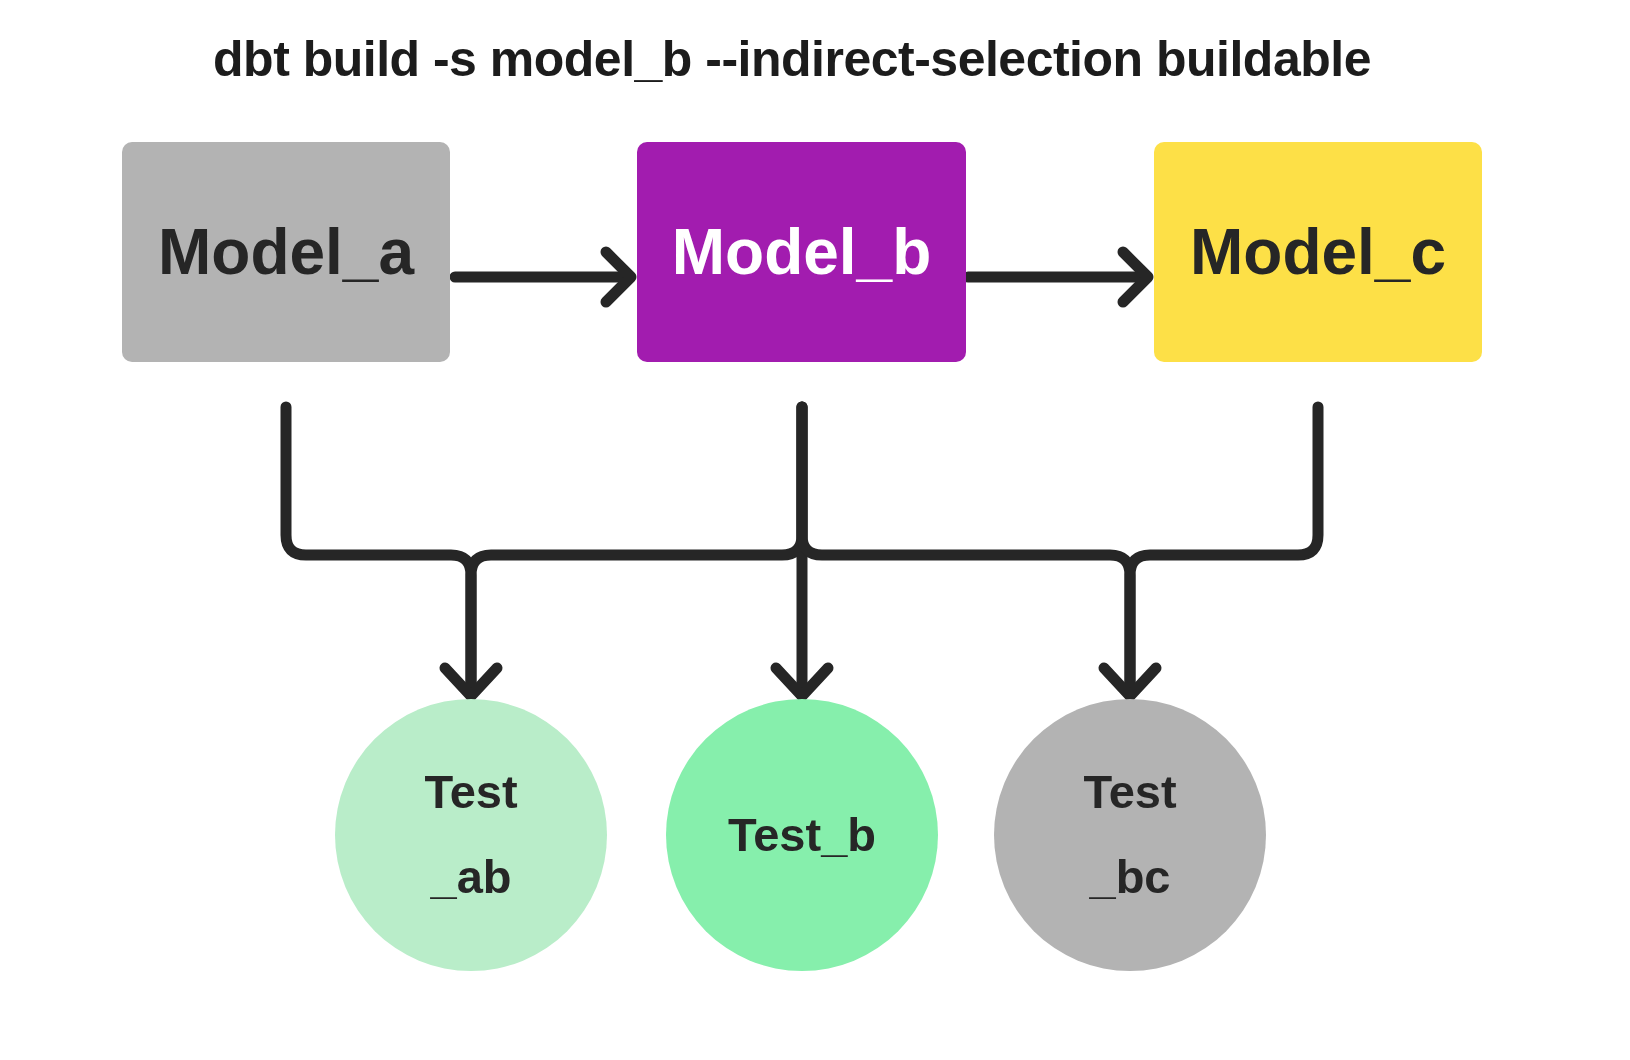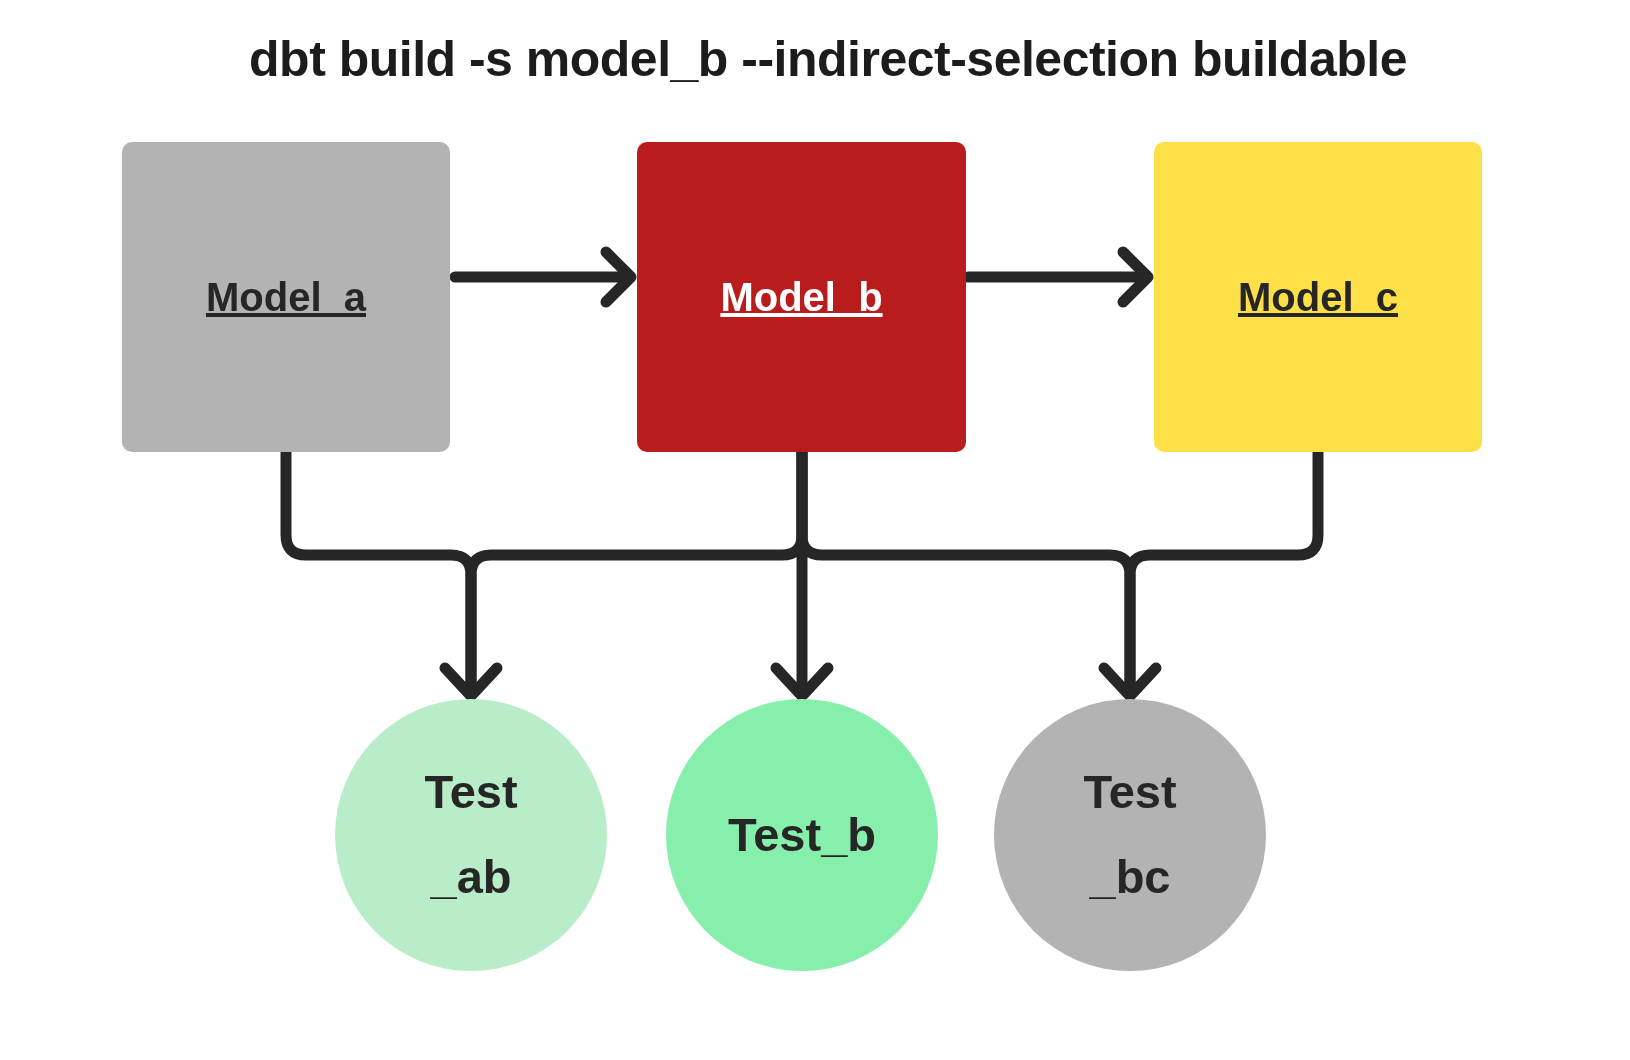--- a/index.html
+++ b/index.html
@@ -19,45 +19,43 @@
     position: absolute;
     top: 30px;
     left: 0;
     width: 1584px; 
     text-align: center;
     font-size: 50px;
     font-weight: 600;
     letter-spacing: -0.5px;
     color: #1c1c1c;
     white-space: nowrap;
-    padding-left: 36px;
   }
   svg.edges {
     position: absolute;
     left: 0;
     top: 0;
     width: 1630px;
     height: 1060px;
     z-index: 1;
   }
   .node {
     position: absolute;
     display: flex;
     align-items: center;
     justify-content: center;
     z-index: 2;
     font-weight: 600;
   }
   .model {
     top: 142px;
     width: 328px;
-    height: 310px;
+    height: 220px;
     border-radius: 10px;
-    font-size: 40px;
-    text-decoration: underline;
+    font-size: 64px;
   }
   .model-a { left: 122px; }
   .model-b { left: 637px; width: 329px; }
   .model-c { left: 1154px; }
   .test {
     top: 699px;
     width: 272px;
     height: 272px;
     border-radius: 50%;
     flex-direction: column;
@@ -99,21 +97,21 @@
       <path d="M 445 668 L 471 696 L 497 668"></path>
       <path d="M 776 668 L 802 696 L 828 668"></path>
       <path d="M 1104 668 L 1130 696 L 1156 668"></path>
     </g>
   </svg>
 
   <div class="node model model-a" style="background-color: rgb(179, 179, 179); color: rgb(38, 38, 38);">
     <span class="node-label">Model_a</span>
   </div>
 
-  <div class="node model model-b" style="background-color: #b91c1c; color: rgb(255, 255, 255);">
+  <div class="node model model-b" style="background-color: #a21caf; color: rgb(255, 255, 255);">
     <span class="node-label">Model_b</span>
   </div>
 
   <div class="node model model-c" style="background-color: #fde047; color: rgb(38, 38, 38);">
     <span class="node-label">Model_c</span>
   </div>
 
   <div class="node test test-ab" style="background-color: rgb(185, 237, 201); color: rgb(38, 38, 38);">
     <span class="node-label">Test</span>
     <span class="node-label">_ab</span>

